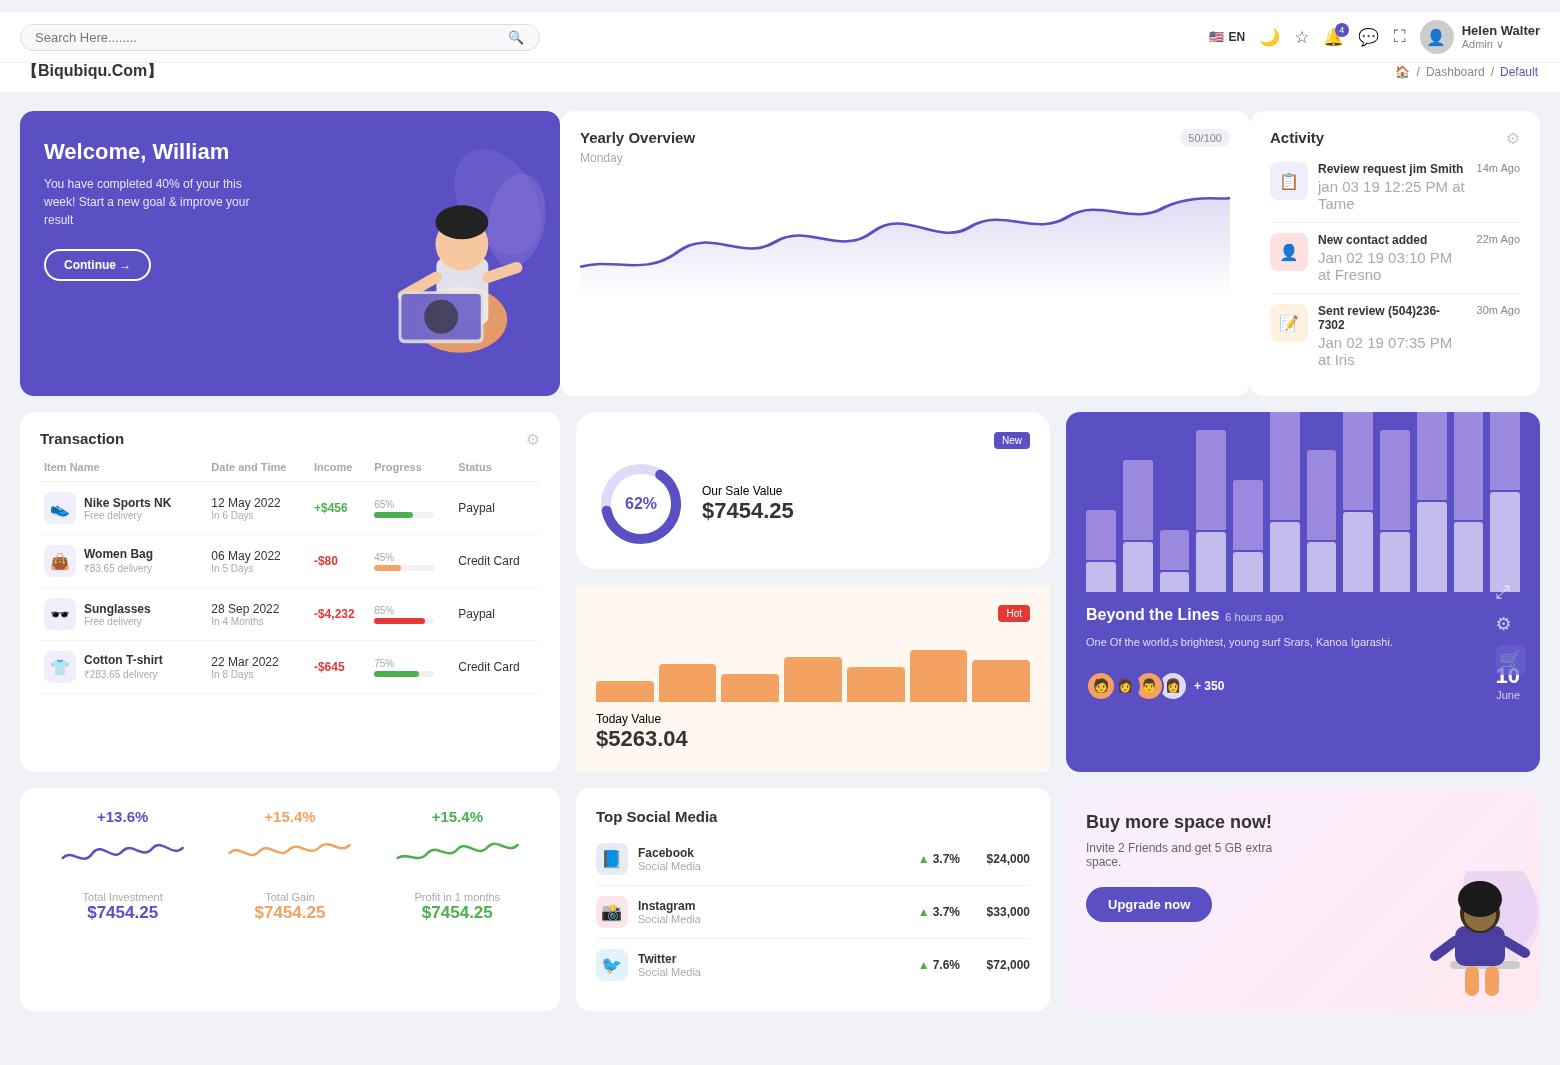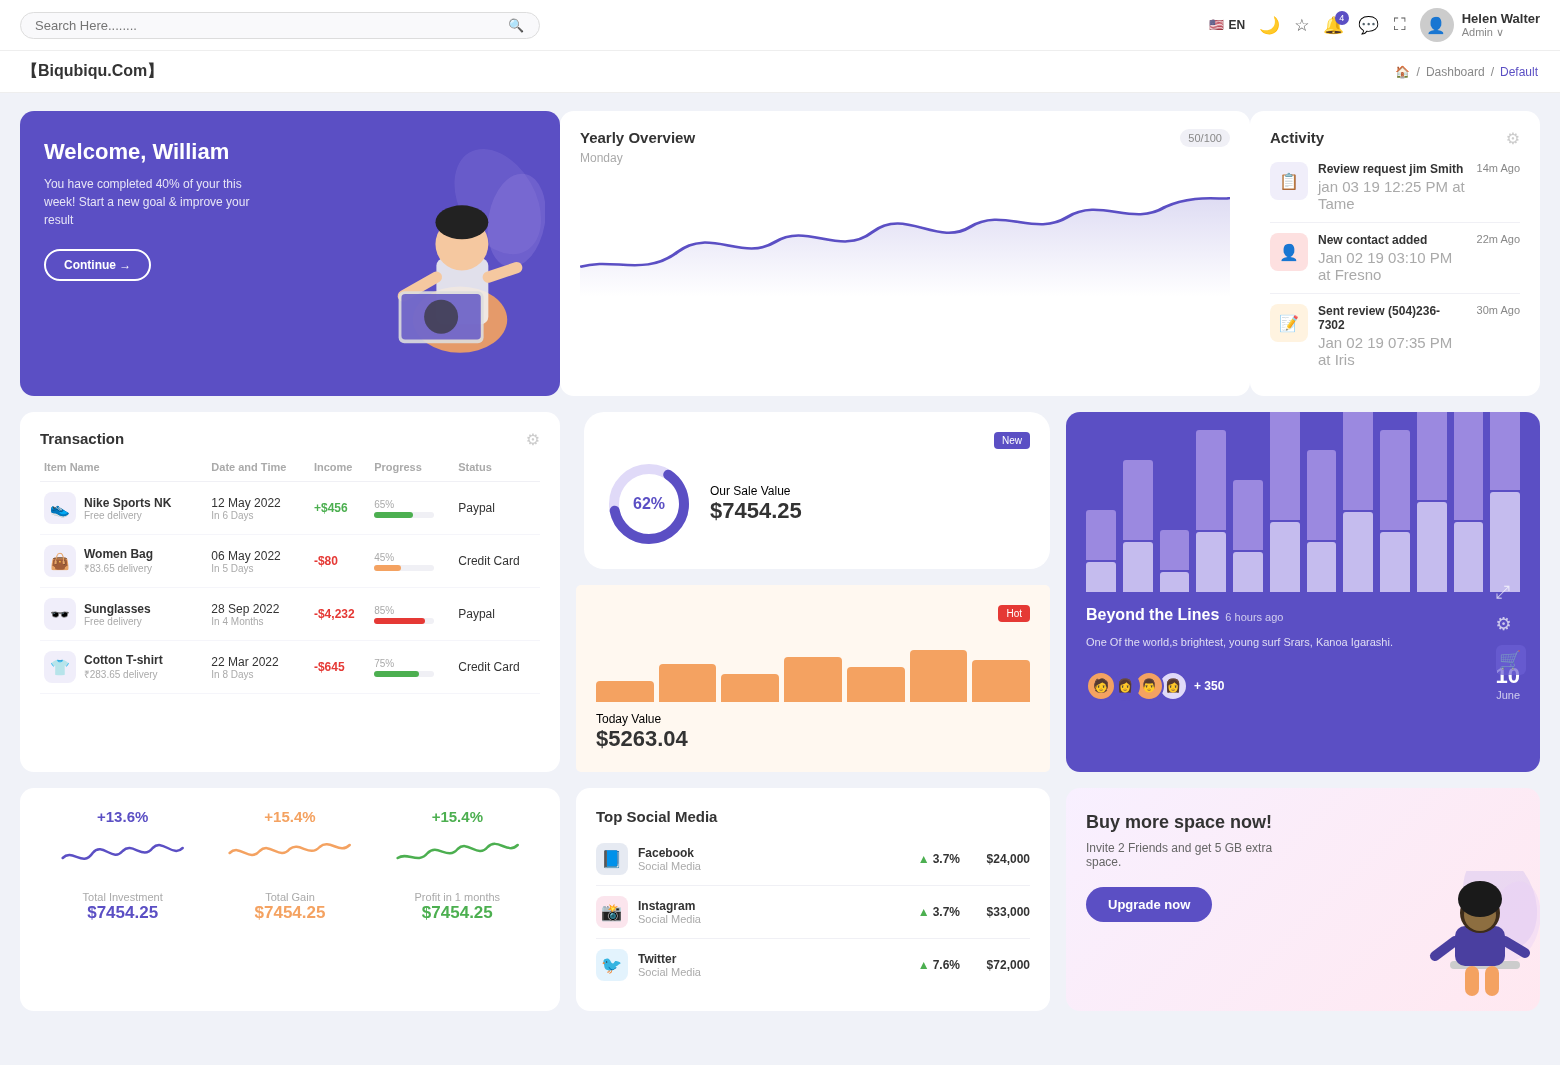--- a/index.html
+++ b/index.html
@@ -2,21 +2,21 @@
 <html><head>
   <meta charset="utf-8">
   <style>
     * { box-sizing: border-box; margin: 0; padding: 0; }
     body { font-family: 'Segoe UI', Arial, sans-serif; background: #f0f2f8; color: #333; font-size: 13px; }
 
     
     .topnav {
       display: flex; align-items: center; background: #fff;
       padding: 8px 20px; gap: 10px; border-bottom: 1px solid #eee;
-      position: sticky; top: 0; z-index: 100;
+      position: sticky; top: 12px; z-index: 100;
     }
     .search-bar {
       display: flex; align-items: center; flex: 1; max-width: 520px;
       border: 1px solid #ddd; border-radius: 20px; padding: 5px 14px; gap: 8px;
       background: #f9f9fb;
     }
     .search-bar input {
       border: none; background: transparent; outline: none; font-size: 13px; width: 100%;
     }
     .topnav-right { display: flex; align-items: center; gap: 14px; margin-left: auto; }
@@ -101,21 +101,21 @@
     .item-icon { width: 32px; height: 32px; border-radius: 8px; background: #f0eefa; display: flex; align-items: center; justify-content: center; font-size: 16px; }
     .item-name { font-weight: 600; font-size: 12px; }
     .item-sub { font-size: 10px; color: #aaa; }
     .income-pos { color: #4caf50; font-weight: 600; }
     .income-neg { color: #e53935; font-weight: 600; }
     .progress-bar-wrap { background: #f0f0f5; border-radius: 4px; height: 6px; width: 60px; }
     .progress-bar-fill { height: 6px; border-radius: 4px; }
     .progress-label { font-size: 10px; color: #aaa; margin-bottom: 2px; }
 
     
-    .sale-card { background: #fff; border-radius: 20px; padding: 20px; display: flex; flex-direction: column; margin-left: 8px; }
+    .sale-card { background: #fff; border-radius: 20px; padding: 20px; display: flex; flex-direction: column; }
     .new-badge { background: #5b4fc4; color: #fff; font-size: 10px; padding: 3px 8px; border-radius: 4px; align-self: flex-end; margin-bottom: 10px; }
     .hot-badge { background: #e53935; color: #fff; font-size: 10px; padding: 3px 8px; border-radius: 4px; align-self: flex-end; margin-bottom: 10px; }
     .donut-wrap { display: flex; align-items: center; gap: 16px; flex: 1; }
     .sale-info { flex: 1; }
     .sale-label { font-size: 12px; color: #000000; }
     .sale-value { font-size: 22px; font-weight: 800; color: #333; }
     .today-card { background: #fff8f0; border-radius: 5px; padding: 20px; display: flex; flex-direction: column; }
     .today-chart { display: flex; align-items: flex-end; gap: 5px; height: 70px; margin-bottom: 10px; }
     .today-bar { border-radius: 4px 4px 0 0; background: #f4a261; flex: 1; }
 

